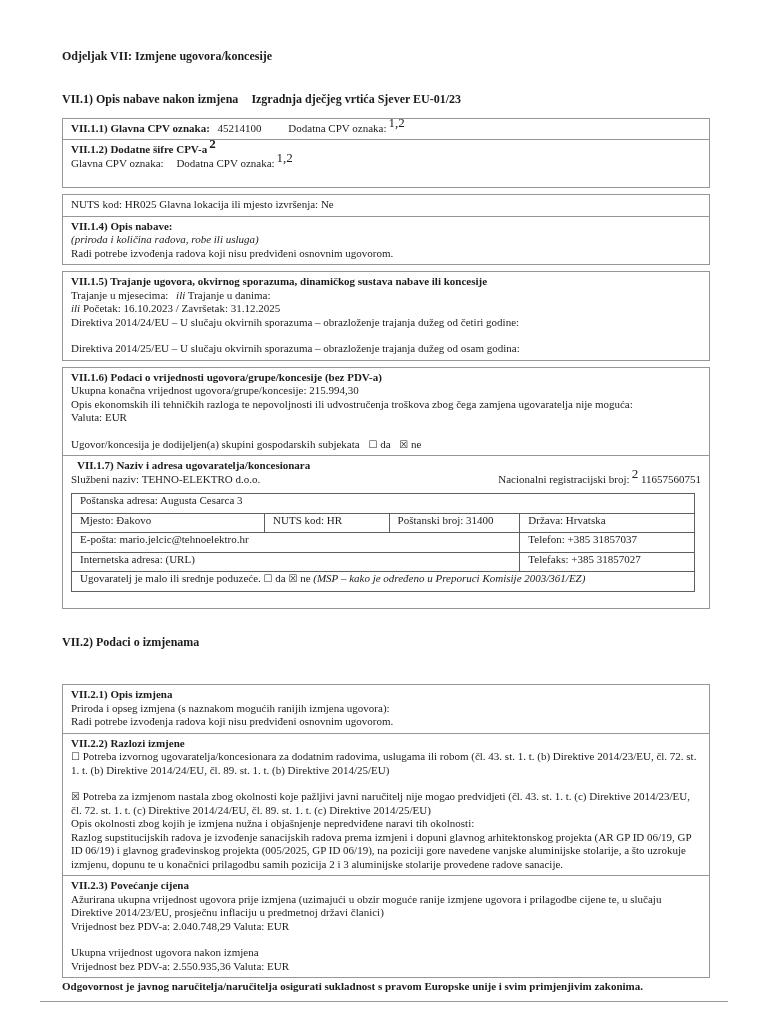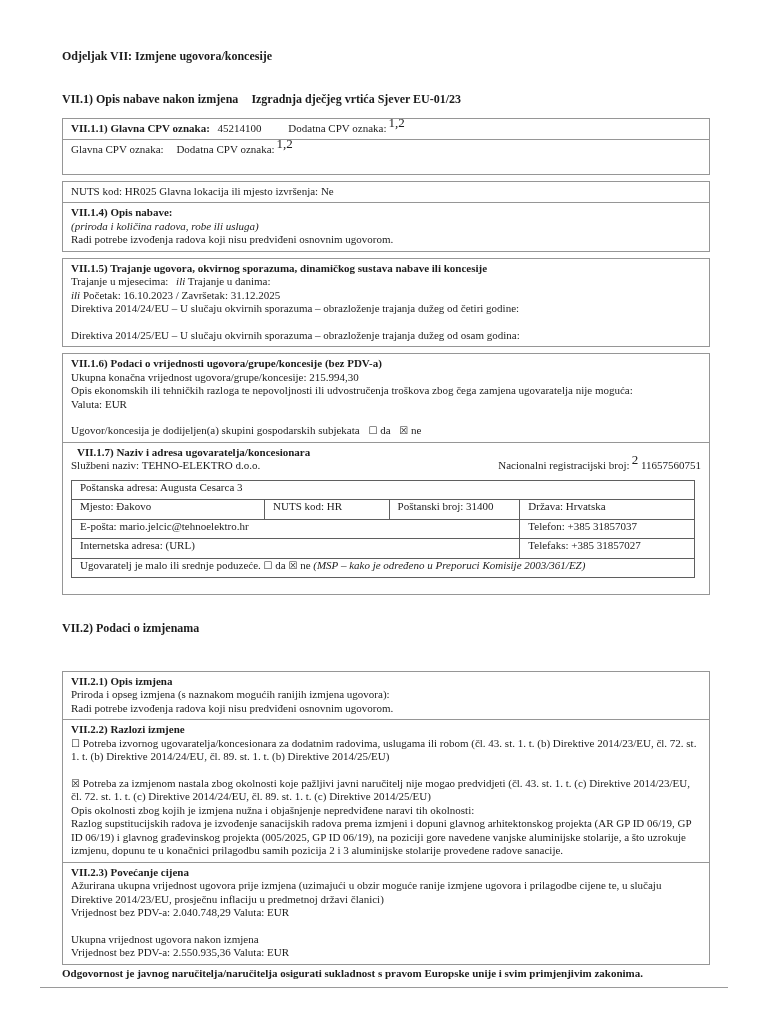--- a/index.html
+++ b/index.html
@@ -59,20 +59,23 @@
     <div class="group first">
       <div class="box">
         <div class="line">
           <span class="b">VII.1.1) Glavna CPV oznaka:</span>
           <span class="gap-xs">45214100</span>
           <span class="gap-lg">Dodatna CPV oznaka:</span><sup>1,2</sup>
         </div>
       </div>
       <div class="box">
         <div class="line">
+          <span class="b">VII.1.2) Dodatne šifre CPV-a</span><sup class="b">2</sup>
+        </div>
+        <div class="line">
           <span>Glavna  CPV oznaka:</span>
           <span class="gap-sm">Dodatna CPV oznaka:</span><sup>1,2</sup>
         </div>
         <div class="blank"></div>
       </div>
     </div>
 
     <div class="group">
       <div class="box">
         <div class="line">NUTS kod: HR025   Glavna  lokacija  ili mjesto izvršenja:  Ne</div>

